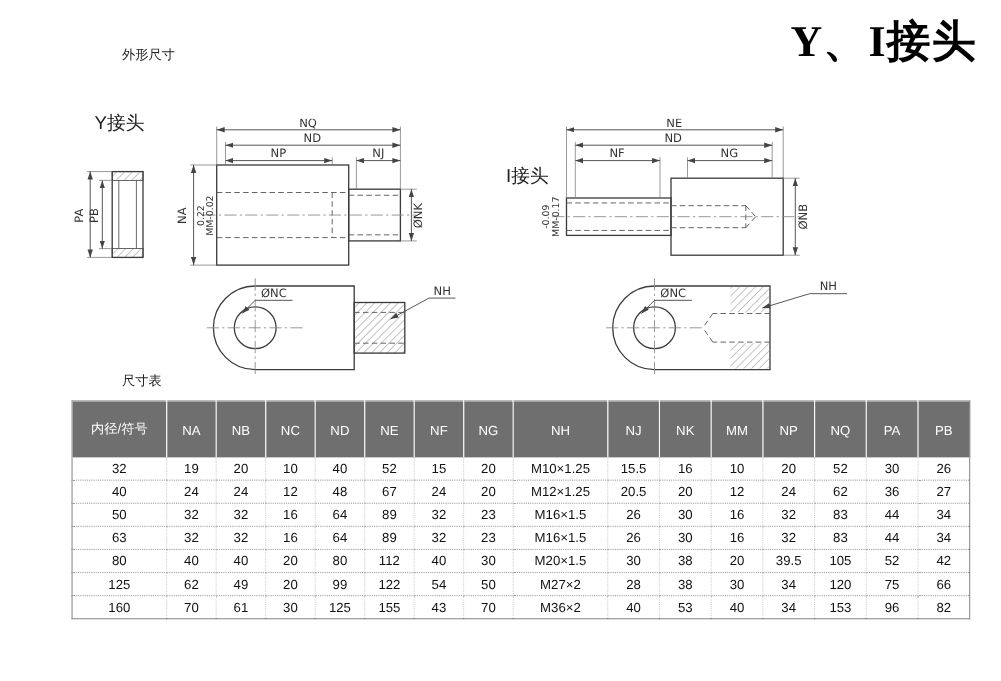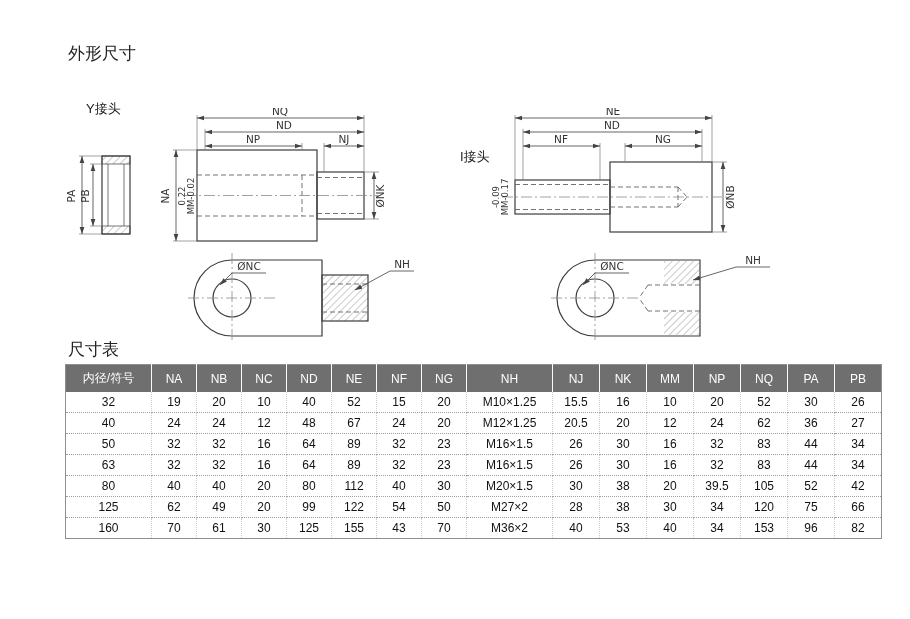--- a/index.html
+++ b/index.html
@@ -2,55 +2,56 @@
 <html><head>
 <meta charset="utf-8">
 <style>
   * { box-sizing: border-box; margin: 0; padding: 0; }
   html, body { width: 910px; height: 619px; background: #ffffff; }
   body { font-family: "Liberation Sans", "DejaVu Sans", sans-serif; color: #1a1a1a; position: relative; overflow: hidden; }
   .page { position: absolute; inset: 0; background: #fff; }
 
   .page-title { position: absolute; top: 10px; right: 22px; font-family: "Liberation Serif", "DejaVu Serif", serif;
                 font-size: 40px; font-weight: 700; letter-spacing: 1px; color: #000; }
-  .section-label { position: absolute; font-size: 17px; color: #222; }
+  .section-label { position: absolute; font-size: 12px; color: #222; margin-left: 43px; }
   #outline-label { left: 68px; top: 42px; }
   #table-label   { left: 68px; top: 338px; }
-  .drawing-label { position: absolute; font-size: 13px; color: #222; }
+  .drawing-label { position: absolute; font-size: 17px; color: #222; }
   #y-label { left: 86px;  top: 100px; }
   #i-label { left: 460px; top: 100px; margin-top: 48px; }
 
   svg.drawing { position: absolute; }
   #y-svg { left: 62px;  top: 108px; }
   #i-svg { left: 450px; top: 108px; }
 
   svg text { font-family: "DejaVu Sans", "Liberation Sans", sans-serif; fill: #333; font-size: 10.5px; }
   svg text.small { font-size: 8.5px; }
   .ol  { stroke: #3c3c3c; stroke-width: 1.2; fill: none; }
   .thin{ stroke: #3c3c3c; stroke-width: 0.7; }
   .hid { stroke: #5a5a5a; stroke-width: 0.85; fill: none; stroke-dasharray: 5 3; }
   .cl  { stroke: #8a8a8a; stroke-width: 0.8; stroke-dasharray: 11 3 2 3; }
   .ext { stroke: #7a7a7a; stroke-width: 0.7; }
   .dim { stroke: #4a4a4a; stroke-width: 0.85; fill: none; }
 
   table.dim-table { position: absolute; left: 65px; top: 364px; width: 816px; border-collapse: collapse;
                     table-layout: fixed; border: 1px solid #8f8f8f; font-size: 12px; }
-  .dim-table th { background: #6f6f6f; color: #fff; font-weight: 400; padding: 5px 1px;
+  .dim-table th { background: #6f6f6f; color: #fff; font-weight: 400; padding: 17px 1px;
                   border-right: 1px solid #fafafa; text-align: center; }
   .dim-table th:last-child { border-right: none; }
   .dim-table td { text-align: center; padding: 3px 1px; border-right: 1px dotted #cfcfcf;
                   border-bottom: 1px dotted #9f9f9f; color: #111; background: #fff; }
   .dim-table td:last-child { border-right: none; }
   .dim-table tr:last-child td { border-bottom: none; }
 </style>
 </head>
 <body>
 
 <div class="page">
 
+  <div class="page-title">Y、I接头</div>
   <div class="section-label" id="outline-label">外形尺寸</div>
   <div class="drawing-label" id="y-label">Y接头</div>
   <div class="drawing-label" id="i-label">I接头</div>
 
   <svg id="y-svg" class="drawing" width="385" height="238" viewBox="0 0 385 238" xmlns="http://www.w3.org/2000/svg">
     <defs>
       <marker id="ar-y" viewBox="0 0 10 10" refX="9.5" refY="5" markerWidth="9" markerHeight="9" orient="auto-start-reverse">
         <path d="M0,1.8 L9.5,5 L0,8.2 Z" fill="#444"></path>
       </marker>
       <pattern id="ha-y" width="5" height="5" patternUnits="userSpaceOnUse" patternTransform="rotate(45)">

